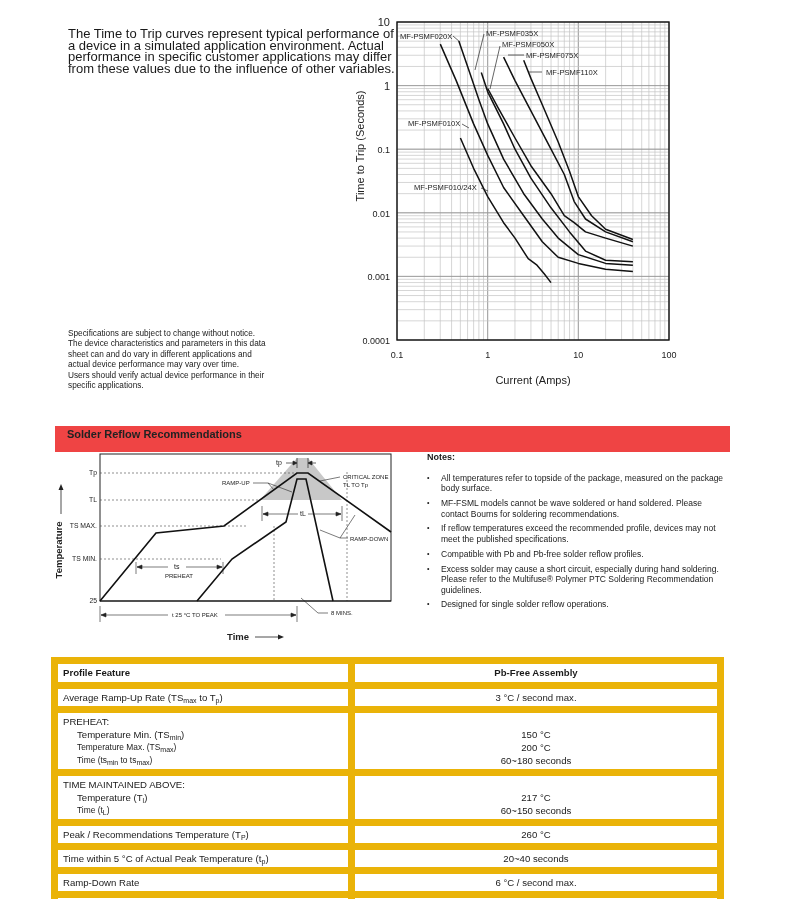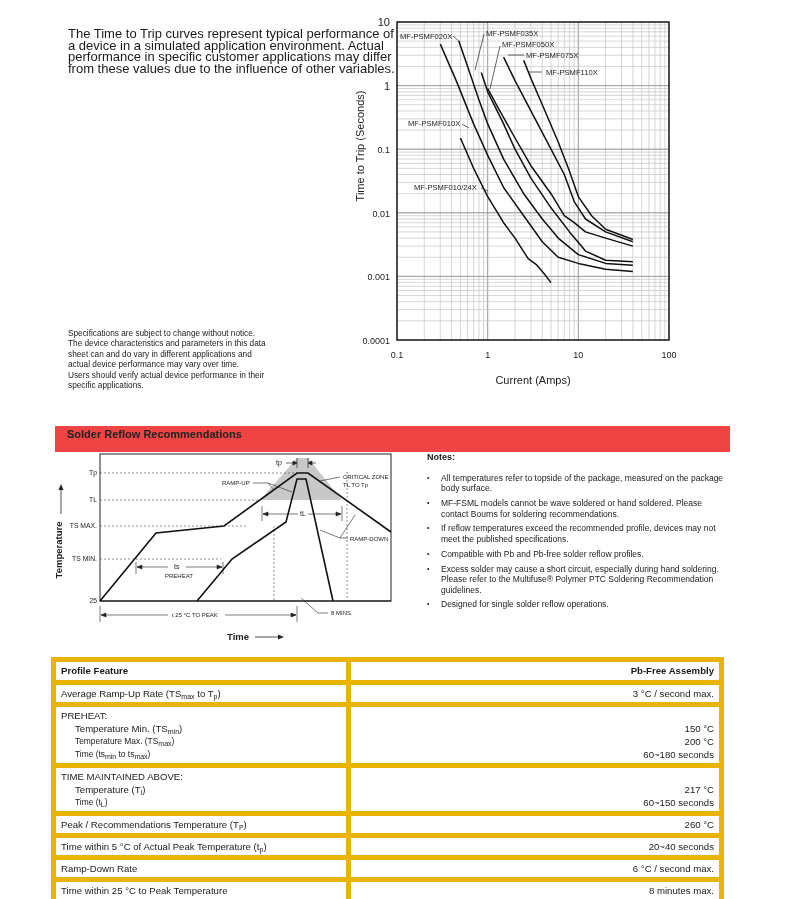--- a/index.html
+++ b/index.html
@@ -11,22 +11,22 @@
   #chart-svg text { font-family:"Liberation Sans", sans-serif; }
   .section-bar { left:47px; top:426px; width:675px; height:26px; background:#ef4444;margin-left:8px; }
   .section-bar span { position:absolute; left:12px; top:2px; font-size:11px; font-weight:bold; color:#222; }
   #profile-svg text { font-family:"Liberation Sans", sans-serif; }
   .notes { left:427px; top:452px; width:300px; font-size:8.5px; line-height:10.6px; }
   .notes .title { font-weight:bold; font-size:9px; margin-bottom:10px; }
   .notes ul { list-style:none; margin:0; padding:0; }
   .notes li { position:relative; padding-left:14px; margin-bottom:4.2px; }
   .notes li::before { content:"•"; position:absolute; left:0; top:0; font-size:7px; }
   table.spec { position:absolute; left:51px; top:657px; width:673px; border-collapse:collapse; font-size:9.6px; }
-  table.spec td { border:5px solid #eab308; padding:2px 5px; vertical-align:top; line-height:13px; }
-  table.spec td.c2 { text-align:right; }
+  table.spec td { border:7px solid #eab308; padding:2px 5px; vertical-align:top; line-height:13px; }
+  table.spec td.c2 { text-align:center; }
   table.spec tr.hdr td { font-weight:bold; height:14px; }
   table.spec td.c1 { width:280px; }
   .sub { padding-left:14px; }
   .small { font-size:8.4px; }
   sub { font-size:7px; vertical-align:-2px; line-height:0; }
 </style>
 </head>
 <body>
 
 <div class="abs para" style="left:68px; top:28px;">

